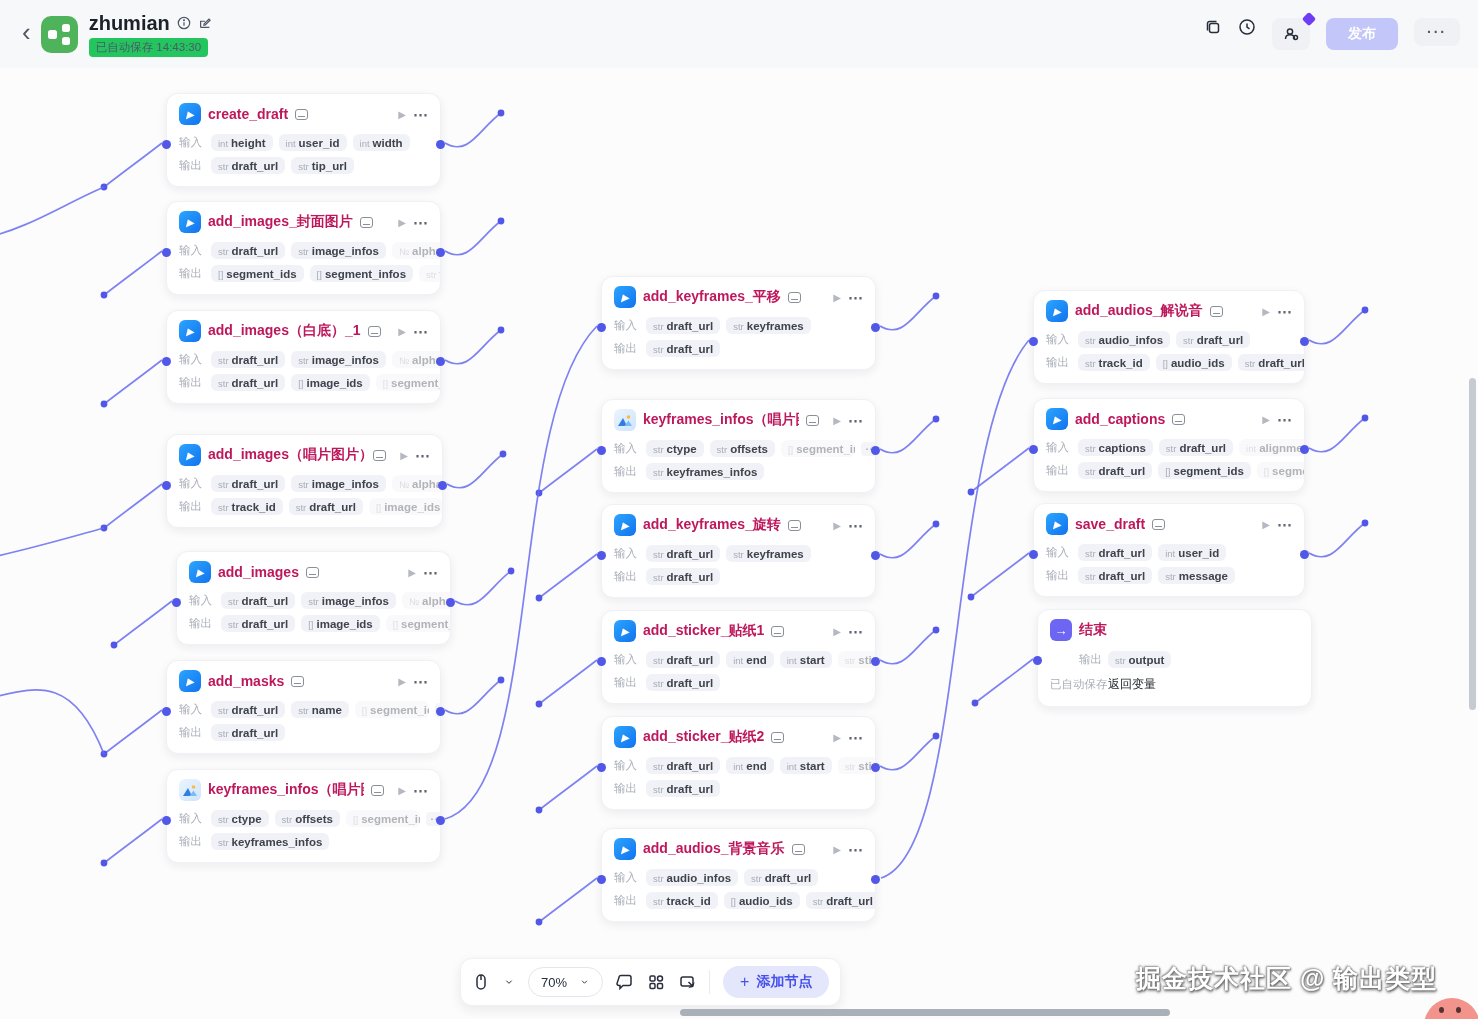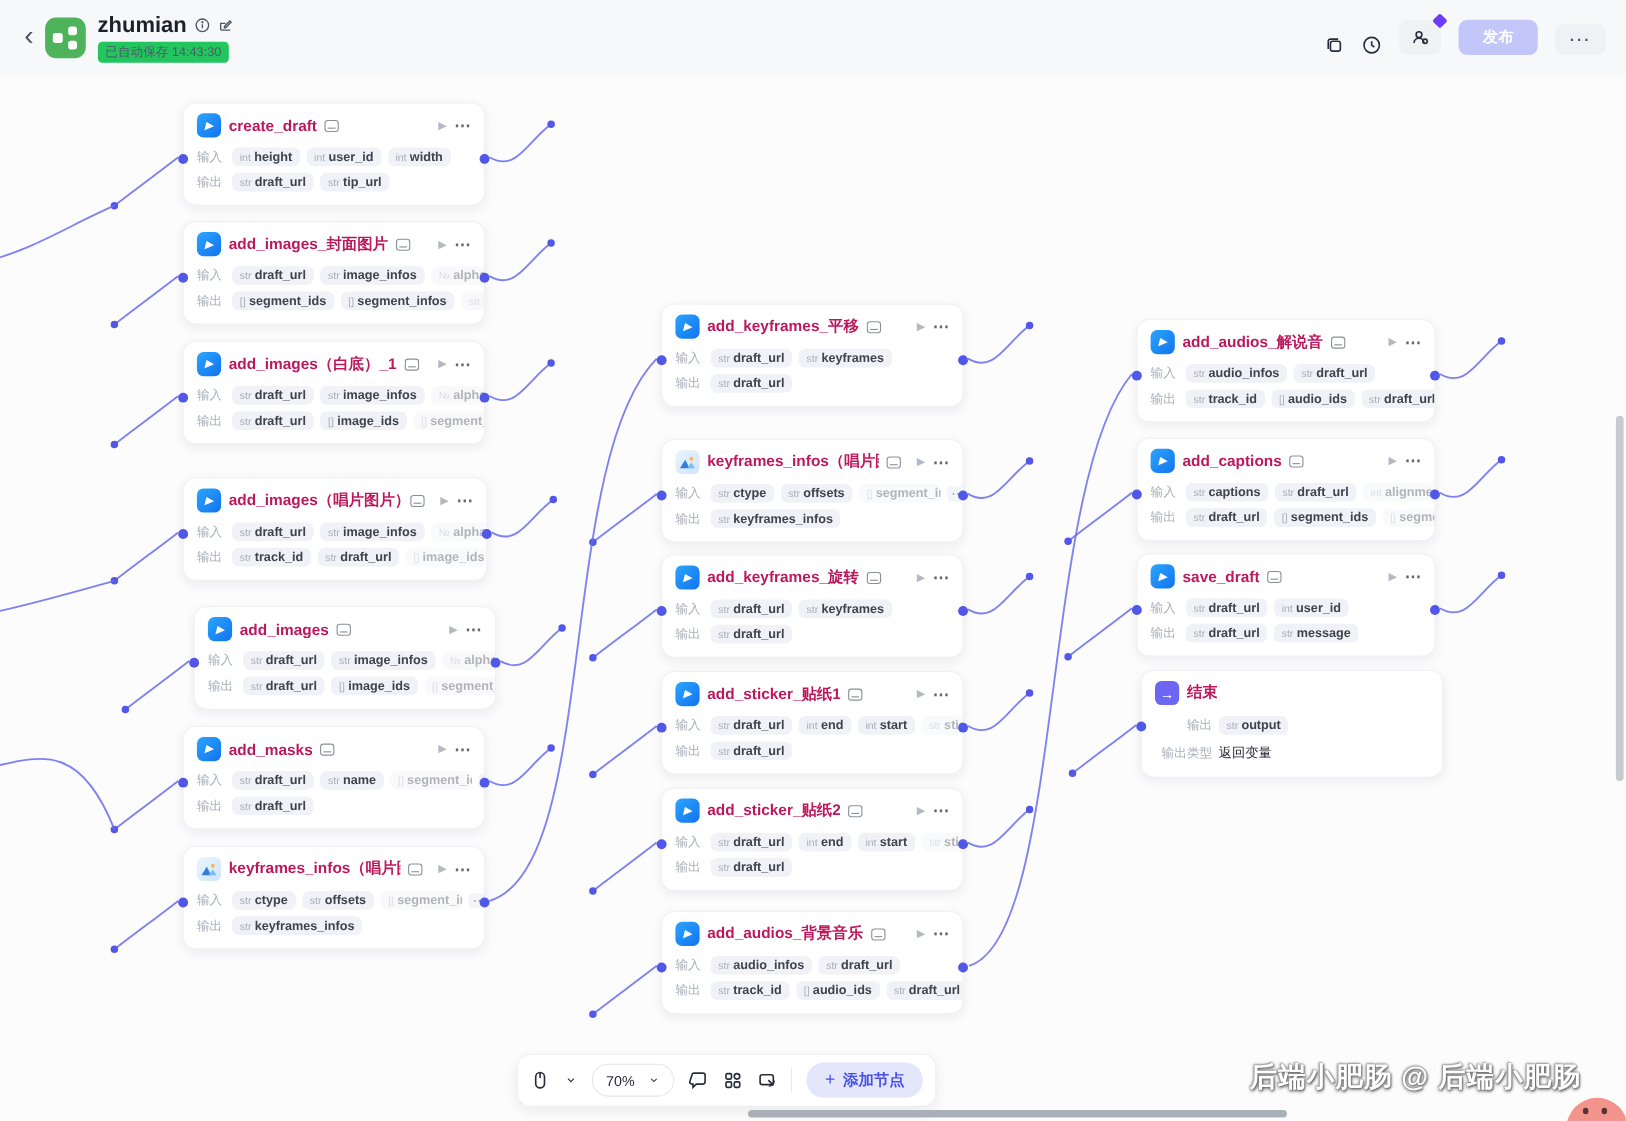--- a/index.html
+++ b/index.html
@@ -12,21 +12,21 @@
   .appicon{width:37px;height:37px;border-radius:10px;background:#4fb35b;position:relative;flex:none}
   .appicon i{position:absolute;background:#fff;border-radius:2.5px}
   .appicon i:nth-child(1){width:9px;height:9px;left:7px;top:14px}
   .appicon i:nth-child(2){width:8px;height:8px;right:8px;top:8px}
   .appicon i:nth-child(3){width:8px;height:8px;right:8px;bottom:8px}
   .titlewrap{margin-left:11px}
   .titlerow{display:flex;align-items:center;gap:7px}
   .wtitle{font-size:20px;font-weight:700;color:#1d2129}
   .miniicon{width:14px;height:14px;stroke:#4e5562;fill:none;stroke-width:1.4}
   .autosave{display:inline-block;margin-top:3px;background:#22c55e;border-radius:4px;font-size:11.5px;color:#4e5969;padding:2px 7px}
-  #topbar .right{margin-left:auto;display:flex;align-items:flex-end;gap:16px}
+  #topbar .right{margin-left:auto;display:flex;align-items:flex-start;gap:16px}
   .ticon{width:18px;height:18px;stroke:#272e3b;fill:none;stroke-width:1.5;cursor:pointer}
   .peoplebtn{position:relative;background:#f0f1f4;border-radius:8px;width:38px;height:32px;display:flex;align-items:center;justify-content:center;cursor:pointer}
   .peoplebtn .badge{position:absolute;top:-4px;right:-4px;width:10px;height:10px;background:#6d3df5;transform:rotate(45deg);border-radius:2px}
   .pubbtn{background:#c2c6f8;color:#fff;font-size:14px;font-weight:700;border:none;border-radius:8px;padding:7px 22px;cursor:pointer}
   .morebtn{background:#f0f1f4;color:#4e5562;border:none;border-radius:8px;padding:6px 13px;font-size:14px;letter-spacing:2px;font-weight:700;cursor:pointer}
 
   
   #edges{position:absolute;left:0;top:0;z-index:1}
   #edges path{fill:none;stroke:#676cee;stroke-width:1.7;opacity:.85}
   #edges circle{fill:#5257e8}
@@ -51,21 +51,21 @@
   .tag i{font-style:normal;font-size:9.5px;color:#a8adb6;margin-right:3px;font-weight:400}
   .tag.faded{opacity:.4;max-width:74px;overflow:hidden}
   .ovf{margin-left:auto;flex:none;color:#9aa0a8;font-size:12px;background:#f4f5f8;border-radius:4px;padding:0 4px;cursor:pointer}
   .rtext{font-size:12px;color:#23262d}
   .ndot{position:absolute;width:9px;height:9px;border-radius:50%;background:#5157e6;top:46px}
   .ndot.l{left:-5px}.ndot.r{right:-5px}
   .endnode .rlabel{width:52px;text-align:right}
   .endnode .nrow{padding:4px 12px}
 
   
-  #btoolbar{position:absolute;left:470px;top:958px;z-index:5;display:flex;gap:7px}
+  #btoolbar{position:absolute;left:460px;top:958px;z-index:5;display:flex;gap:7px}
   .pill{background:#fff;border:1px solid #f0f1f3;border-radius:12px;box-shadow:0 4px 12px rgba(26,30,40,.08);display:flex;align-items:center;gap:13px;padding:7px 11px}
   .tbicon{width:18px;height:18px;stroke:#272e3b;fill:none;stroke-width:1.5;cursor:pointer;flex:none}
   .zoomsel{display:flex;align-items:center;gap:12px;border:1px solid #e5e6eb;border-radius:16px;padding:5px 12px;font-size:13px;color:#272e3b;cursor:pointer}
   .vdiv{width:1px;height:24px;background:#e8eaee}
   .addnode{display:flex;align-items:center;gap:7px;background:#e4e6fc;color:#4651e8;border:none;border-radius:16px;padding:7px 17px;font-size:14px;font-weight:600;cursor:pointer}
   .addnode .plus{font-size:16px;font-weight:400}
   .runbtn{display:flex;align-items:center;gap:8px;background:#00a82d;color:#fff;border:none;border-radius:16px;padding:7px 16px;font-size:14.5px;font-weight:700;cursor:pointer}
 
   
   #watermark{position:absolute;left:1136px;top:962px;z-index:7;font-size:25px;font-weight:700;color:#fff;
@@ -533,21 +533,21 @@
         <div class="nhead">
           <span class="nicon end">→</span>
           <span class="ntitle">结束</span>
           <span class="sp"></span>
         </div>
         <div class="nrow">
           <span class="rlabel">输出</span>
           <span class="tag"><i>str</i>output</span>
         </div>
         <div class="nrow">
-          <span class="rlabel">输出类型</span>
+          <span class="rlabel">已自动保存</span>
           <span class="rtext">返回变量</span>
         </div>
         <span class="ndot l"></span>
       </div>
     </div>
 
   <div id="topbar">
     <span class="back">‹</span>
     <div class="appicon">
         <i></i>
@@ -623,20 +623,20 @@
           <path d="M10.5 9 l4.5 4.5 M12.8 13.8 l1.9-.5 .5-1.9 Z"></path>
         </svg>
       <span class="vdiv"></span>
       <button class="addnode">
           <span class="plus">+</span>
           <span>添加节点</span>
         </button>
     </div>
   </div>
 
-  <div id="watermark">后端小肥肠 @ 后端小肥肠</div>
+  <div id="watermark">掘金技术社区 @ 输出类型</div>
   <div id="hscroll"></div>
   <div id="vscroll"></div>
   <div id="avatar">
       <i></i>
       <i></i>
     </div>
 </div>
 
 </body></html>

